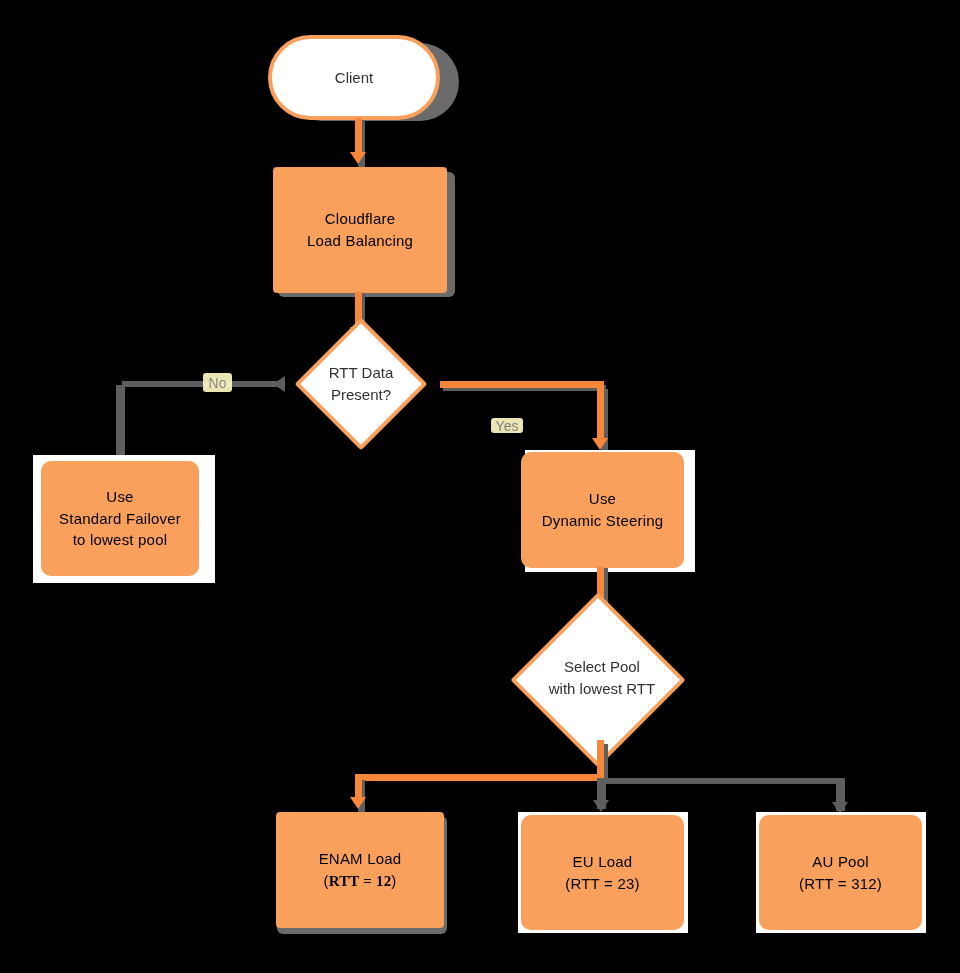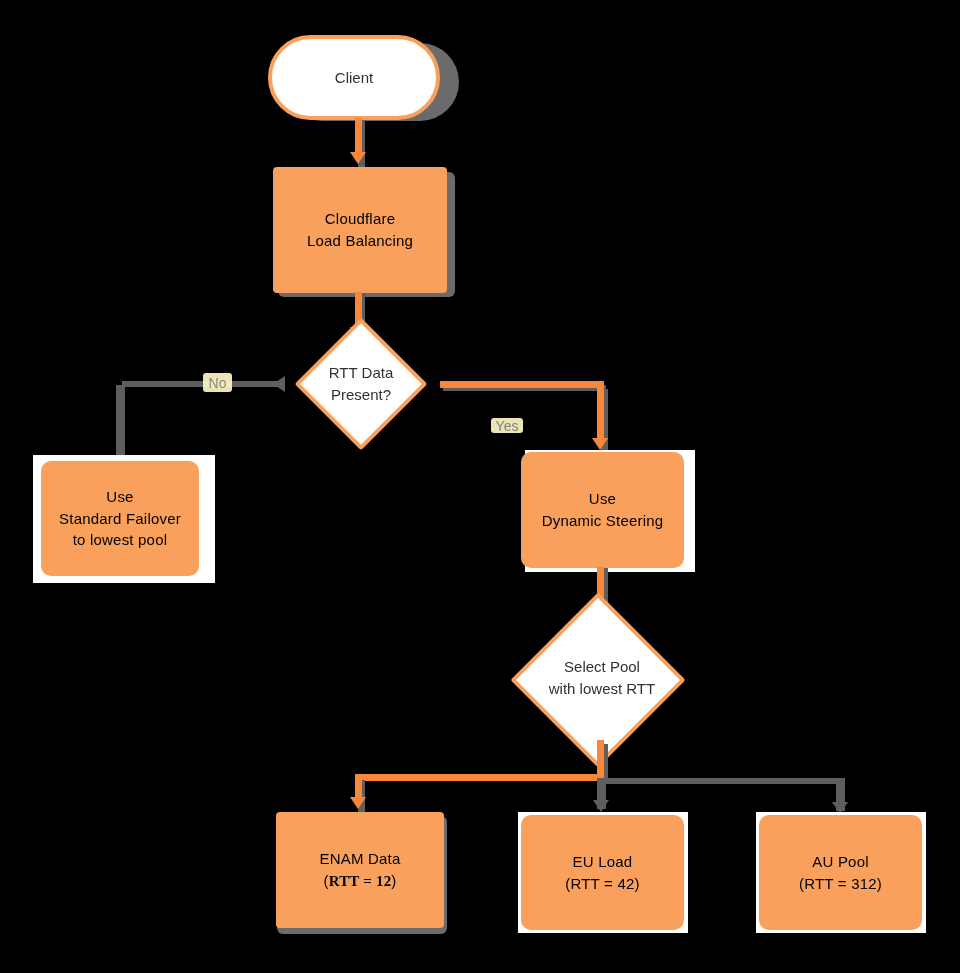--- a/index.html
+++ b/index.html
@@ -232,30 +232,30 @@
   <div class="seg grey" style="left:597px; top:778px; width:9px; height:31px;"></div>
   <div class="arrow down grey" style="left:593px; top:800px;"></div>
 
   <div class="seg grey" style="left:600px; top:778px; width:242px; height:6px;"></div>
   <div class="seg grey" style="left:836px; top:778px; width:9px; height:33px;"></div>
   <div class="arrow down grey" style="left:832px; top:802px;"></div>
 
   <div class="shadow-block" style="left:277px; top:816px; width:170px; height:118px; border-radius:6px;"></div>
   <div class="box sq" style="left:276px; top:812px; width:168px; height:116px;">
     <div>
-      <div>ENAM Data</div>
+      <div>ENAM Load</div>
       <div class="nowrap"><span>(</span><span class="t-bold">RTT = 12</span><span>)</span></div>
     </div>
   </div>
 
   <div class="paper" style="left:518px; top:812px; width:170px; height:121px;"></div>
   <div class="box" style="left:521px; top:815px; width:163px; height:115px;">
     <div>
       <div>EU Load</div>
-      <div class="nowrap">(RTT = 42)</div>
+      <div class="nowrap">(RTT = 23)</div>
     </div>
   </div>
 
   <div class="paper" style="left:756px; top:812px; width:170px; height:121px;"></div>
   <div class="box" style="left:759px; top:815px; width:163px; height:115px;">
     <div>
       <div>AU Pool</div>
       <div class="nowrap">(RTT = 312)</div>
     </div>
   </div>

